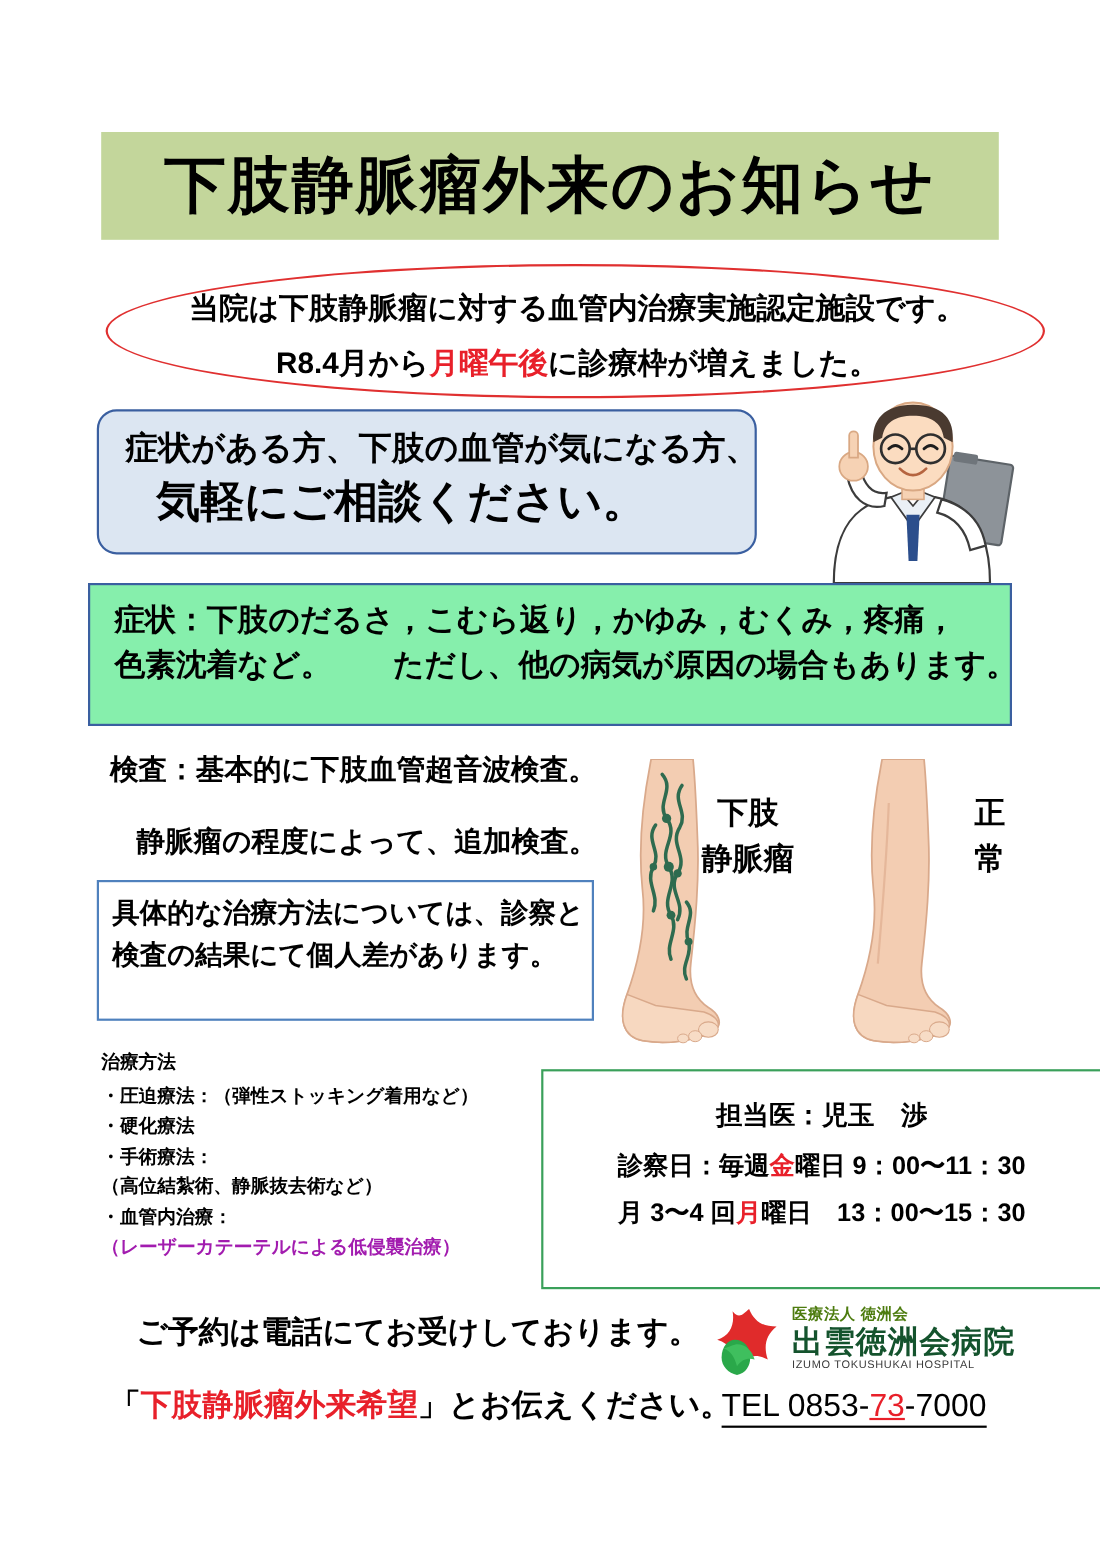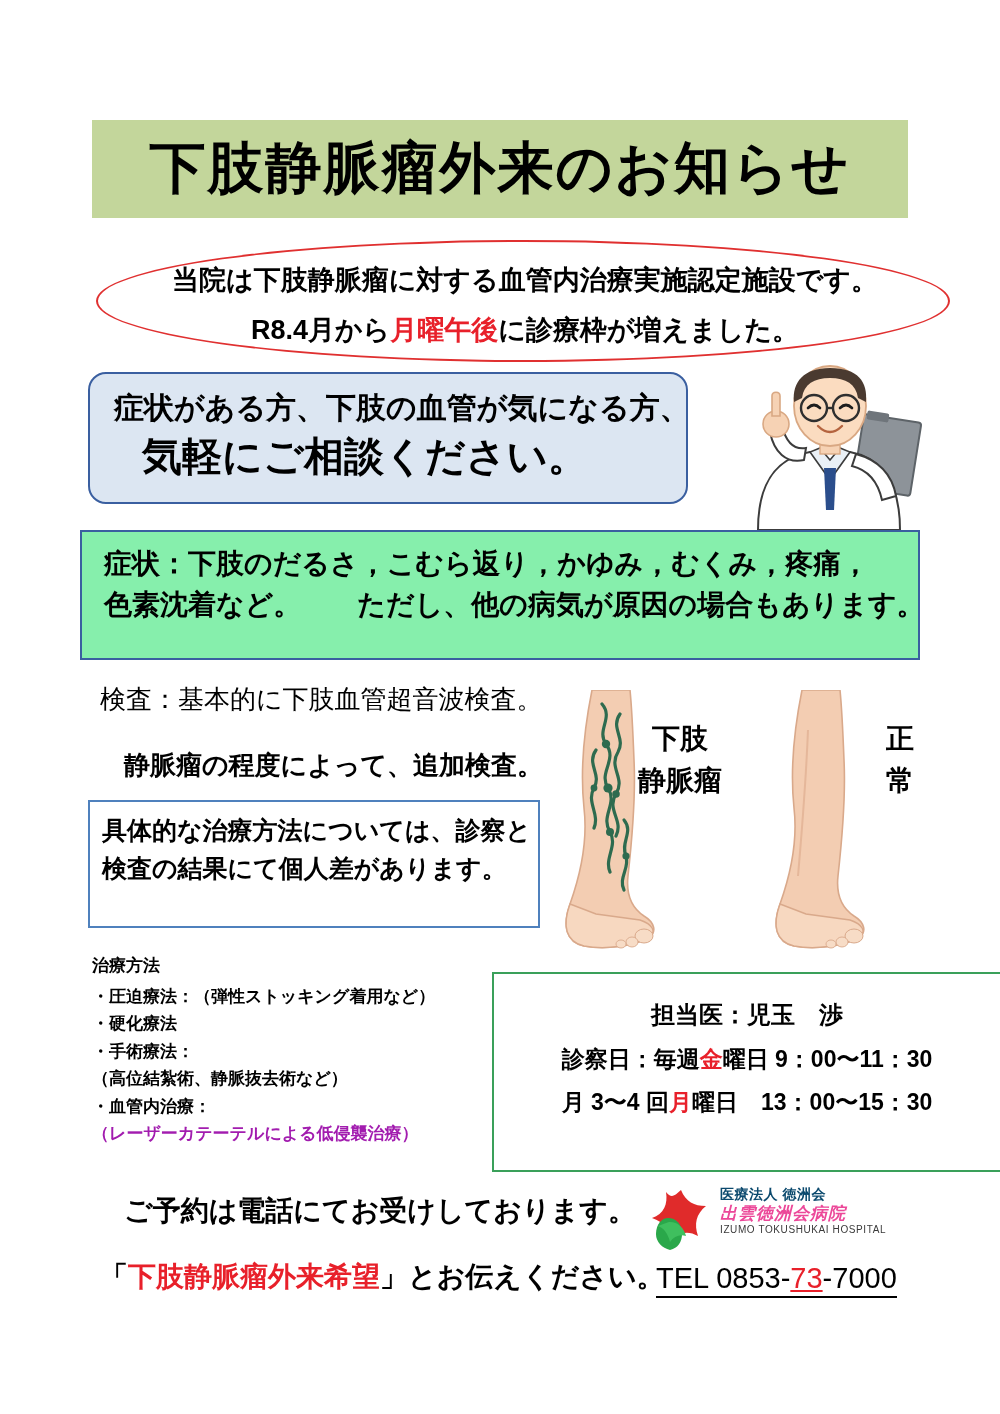--- a/index.html
+++ b/index.html
@@ -125,21 +125,21 @@
     line-height: 1.45;
     white-space: nowrap;
   }
 
   
   .exam-l1 {
     position: absolute;
     left: 100px;
     top: 682px;
     font-size: 26px;
-    font-weight: normal;
+    font-weight: bold;
     white-space: nowrap;
   }
   .exam-l2 {
     position: absolute;
     left: 124px;
     top: 748px;
     font-size: 26px;
     font-weight: bold;
     white-space: nowrap;
   }
@@ -249,22 +249,22 @@
   .logo-mark {
     position: absolute;
     left: 0; top: 2px;
     width: 66px; height: 64px;
   }
   .logo-text {
     position: absolute;
     left: 72px;
     top: 0;
   }
-  .logo-t1 { font-size: 14px; font-weight: bold; color: #0c4a6e; letter-spacing: 0.5px;}
-  .logo-t2 { font-size: 17px; font-weight: bold; color: #ec4899; letter-spacing: 1px; line-height: 1.15; font-style: italic;}
+  .logo-t1 { font-size: 14px; font-weight: bold; color: #4d7c0f; letter-spacing: 0.5px;}
+  .logo-t2 { font-size: 28px; font-weight: bold; color: #14532d; letter-spacing: 1px; line-height: 1.15;}
   .logo-t3 { font-size: 10px; color: #3a3a3a; letter-spacing: 0.6px;}
   .tel {
     position: absolute;
     left: 656px;
     top: 1262px;
     font-size: 29px;
     font-weight: normal;
     border-bottom: 2px solid #000;
     padding-bottom: 1px;
     white-space: nowrap;

